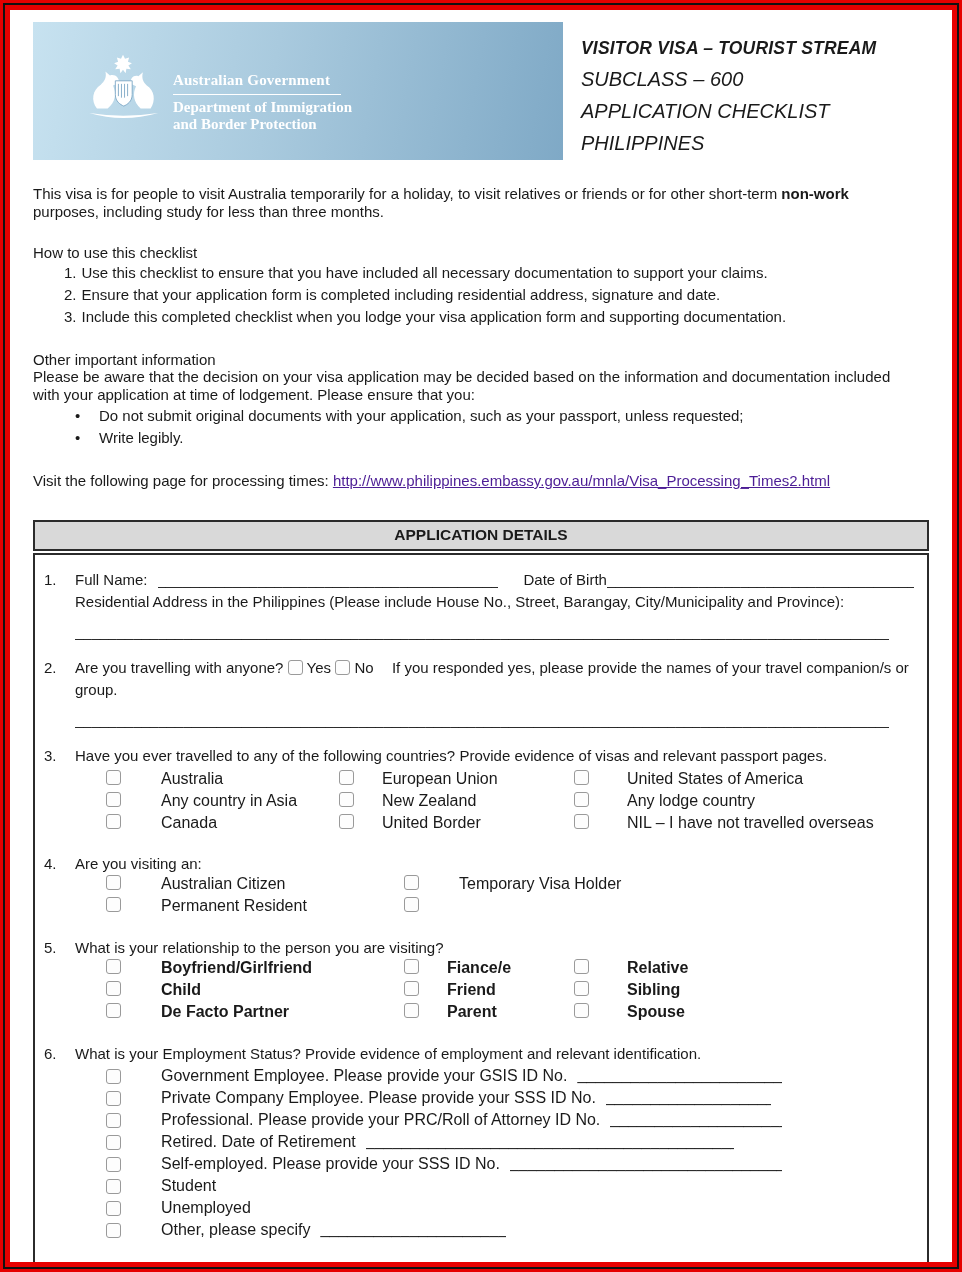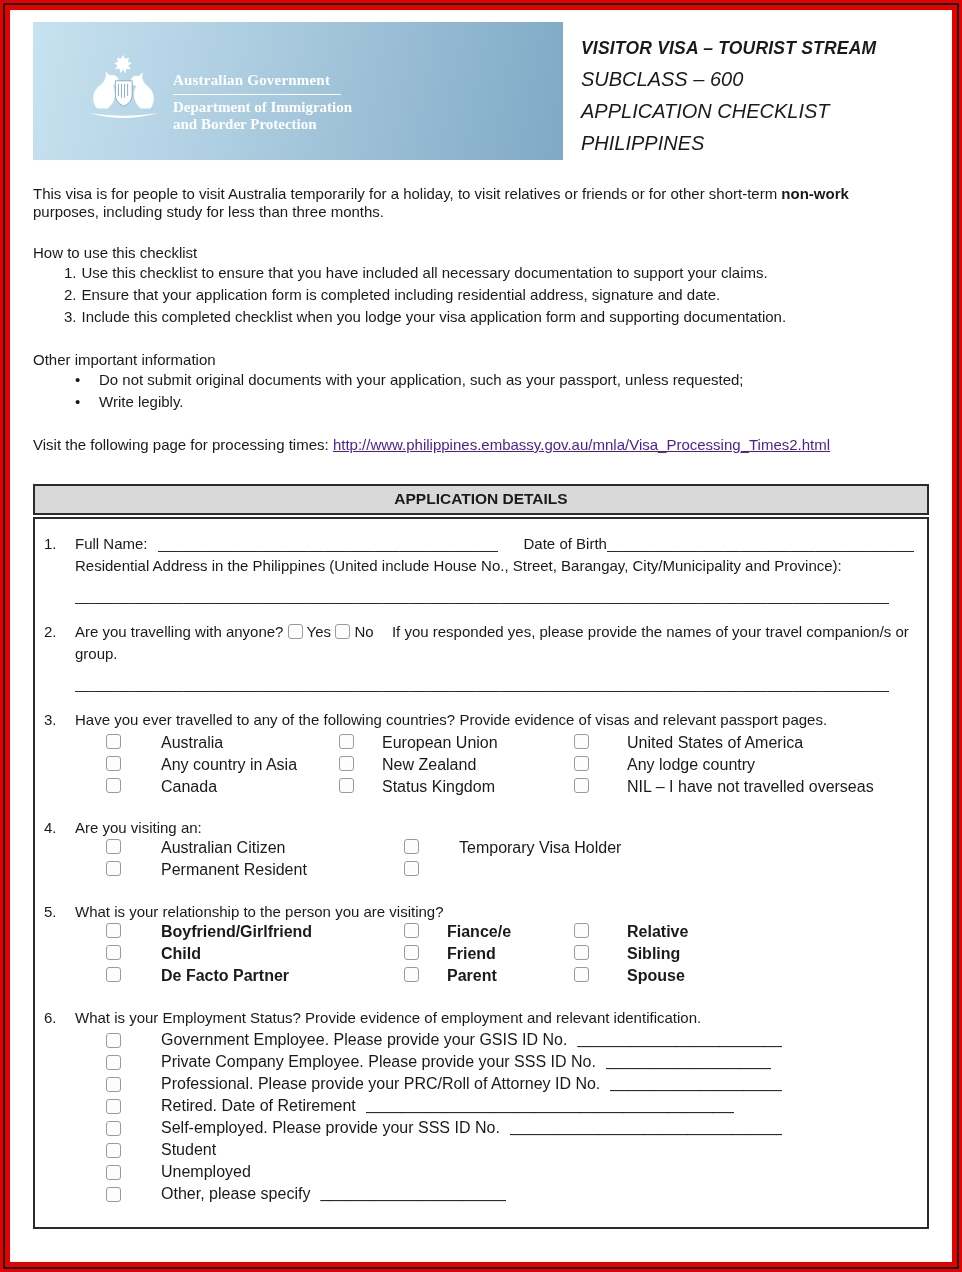--- a/index.html
+++ b/index.html
@@ -136,20 +136,21 @@
       <span class="n">2.</span>
       <span>Ensure that your application form is completed including residential address, signature and date.</span>
     </div>
     <div class="num-row">
       <span class="n">3.</span>
       <span>Include this completed checklist when you lodge your visa application form and supporting documentation.</span>
     </div>
   </div>
 
   <div class="section-head">Other important information</div>
+  <p class="body-text para">Please be aware that the decision on your visa application may be decided based on the information and documentation included with your application at time of lodgement. Please ensure that you:</p>
   <div class="bullet-list">
     <div class="bullet-row">
       <span class="b">•</span>
       <span>Do not submit original documents with your application, such as your passport, unless requested;</span>
     </div>
     <div class="bullet-row">
       <span class="b">•</span>
       <span>Write legibly.</span>
     </div>
   </div>
@@ -164,21 +165,21 @@
       <span class="qnum">1.</span>
       <div class="qbody">
         <div class="name-row">
           <span class="lbl">Full Name:</span>
                   <span class="gap-sm"></span>
                   <span class="blank w-name">__________________________________________________________</span>
                   <span class="gap-md"></span>
                   <span class="lbl">Date of Birth</span>
                   <span class="blank w-dob">___________________________________________________________________</span>
         </div>
-        <div>Residential Address in the Philippines (United include House No., Street, Barangay, City/Municipality and Province):</div>
+        <div>Residential Address in the Philippines (Please include House No., Street, Barangay, City/Municipality and Province):</div>
         <span class="blank full">________________________________________________________________________________________________________________________________________</span>
       </div>
     </div>
 
     <div class="q">
       <span class="qnum">2.</span>
       <div class="qbody">
         <div>
           <span>Are you travelling with anyone?</span>
           <span class="cb"></span>
@@ -222,21 +223,21 @@
       <div class="opt">
                 <span class="cb"></span>
                 <span>Any lodge country</span>
               </div>
       <div class="opt">
                 <span class="cb"></span>
                 <span>Canada</span>
               </div>
       <div class="opt">
                 <span class="cb"></span>
-                <span>Status Kingdom</span>
+                <span>United Border</span>
               </div>
       <div class="opt">
                 <span class="cb"></span>
                 <span>NIL – I have not travelled overseas</span>
               </div>
     </div>
 
     <div class="q">
       <span class="qnum">4.</span>
       <div class="qbody">

